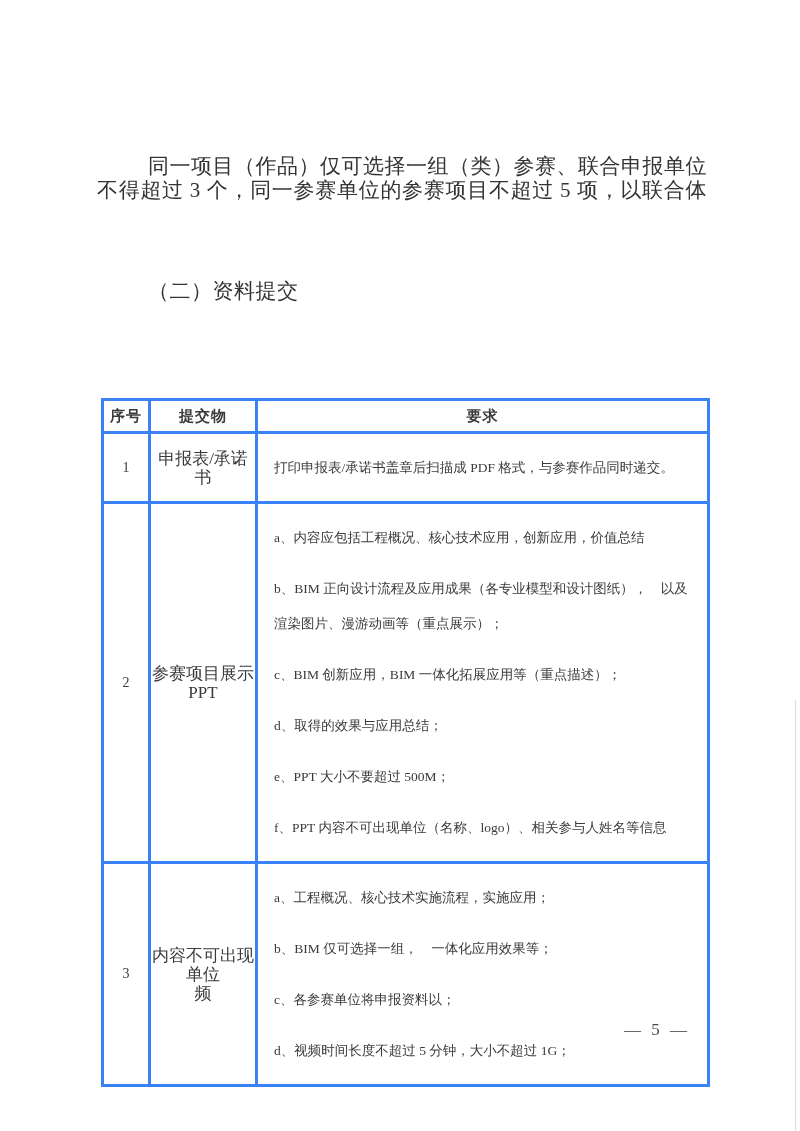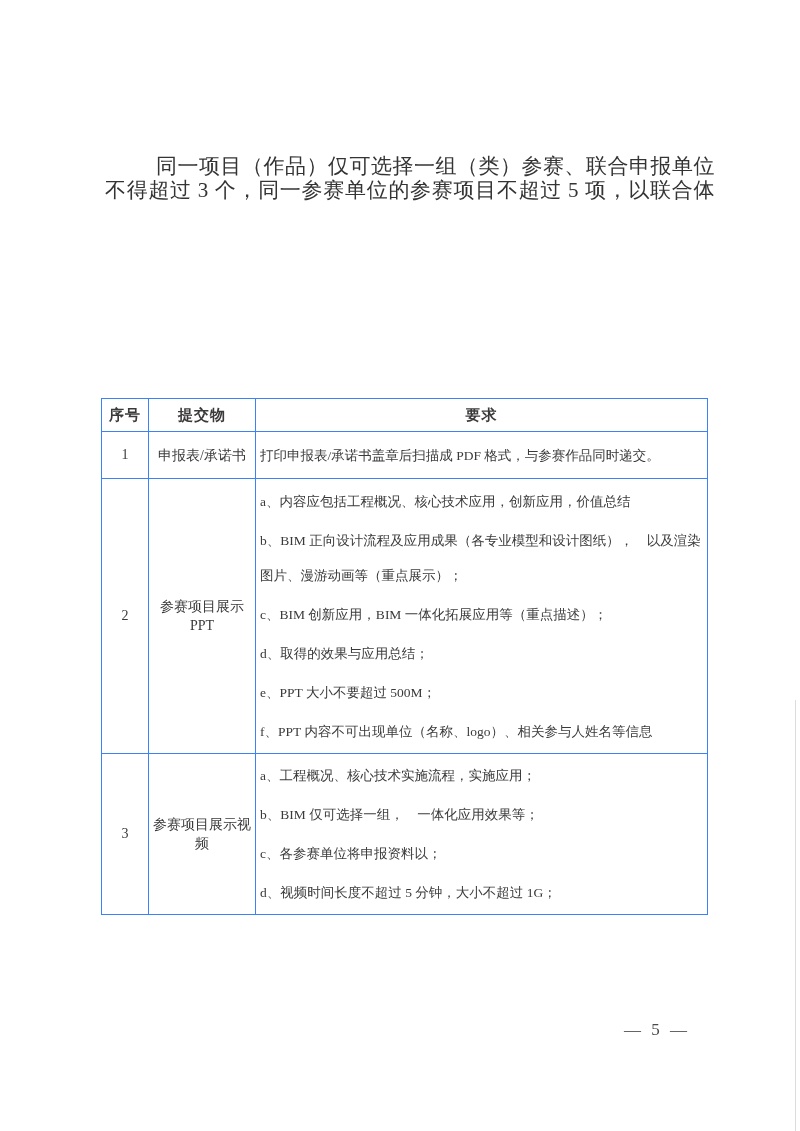--- a/index.html
+++ b/index.html
@@ -13,52 +13,51 @@
   }
   .page { position: absolute; left: 0; top: 0; width: 800px; height: 1131px; }
 
   
   .bodyline {
     position: absolute; left: 97px; width: 610px;
     font-size: 21px; line-height: 38px; height: 38px;
     letter-spacing: 0.5px;
     box-sizing: border-box;
     white-space: normal;
-    margin-left: 8px;
   }
   .indent { padding-left: 51px; }
   .stretch { text-align: justify; text-align-last: justify; }
 
   
   table.doc-table {
     position: absolute; left: 101px; top: 398px;
     width: 606px;
     border-collapse: collapse;
     table-layout: fixed;
     color: #3a3a3a;
   }
   table.doc-table td, table.doc-table th {
-    border: 1px solid #3b82f6;
+    border: 3px solid #3b82f6;
     box-sizing: border-box;
     vertical-align: middle;
     padding: 0;
   }
   tr.hdr   { height: 33px; }
   tr.row1  { height: 47px; }
   tr.row2  { height: 275px; }
   tr.row3  { height: 150px; }
   th.hcell {
     font-size: 15px; font-weight: 600; text-align: center;
     letter-spacing: 1px;
   }
   td.seq   { text-align: center; font-size: 14px; }
-  td.item  { text-align: center; font-size: 14px; padding: 0 4px; }
+  td.item  { text-align: center; font-size: 17px; padding: 0 4px; }
   td.item .iline { line-height: 19px; }
   td.req   { font-size: 13.5px; padding: 2px 8px 2px 10px; text-align: left; }
-  td.req p { margin: 4px; line-height: 35px; }
+  td.req p { margin: 16px; line-height: 35px; }
 
   
   .pageno {
     position: absolute; top: 1020px; left: 97px; width: 593px;
     text-align: right;
     font-size: 17px; letter-spacing: 3px; color: #4a4a4a;
   }
 
   
   .scan-line {
@@ -68,20 +67,21 @@
   }
 </style>
 </head>
 <body>
 
 <div class="page">
 
   <div class="bodyline indent stretch" style="top:147px">同一项目（作品）仅可选择一组（类）参赛、联合申报单位</div>
   <div class="bodyline stretch" style="top:171px">不得超过 3 个，同一参赛单位的参赛项目不超过 5 项，以联合体</div>
 
+  <div class="bodyline indent" style="top:272px">（二）资料提交</div>
 
 
   <table class="doc-table">
     <colgroup>
       <col style="width:47px">
       <col style="width:107px">
       <col style="width:452px">
     </colgroup>
     <tbody>
       <tr class="hdr">
@@ -112,21 +112,21 @@
           <p>c、BIM 创新应用，BIM 一体化拓展应用等（重点描述）；</p>
           <p>d、取得的效果与应用总结；</p>
           <p>e、PPT 大小不要超过 500M；</p>
           <p>f、PPT 内容不可出现单位（名称、logo）、相关参与人姓名等信息</p>
         </td>
       </tr>
 
       <tr class="row3">
         <td class="seq">3</td>
         <td class="item">
-          <div class="iline">参赛项目展示视</div>
+          <div class="iline">内容不可出现单位</div>
           <div class="iline">频</div>
         </td>
         <td class="req">
           <p>a、工程概况、核心技术实施流程，实施应用；</p>
           <p>b、BIM 仅可选择一组，　一体化应用效果等；</p>
           <p>c、各参赛单位将申报资料以；</p>
           <p>d、视频时间长度不超过 5 分钟，大小不超过 1G；</p>
         </td>
       </tr>
     </tbody>

